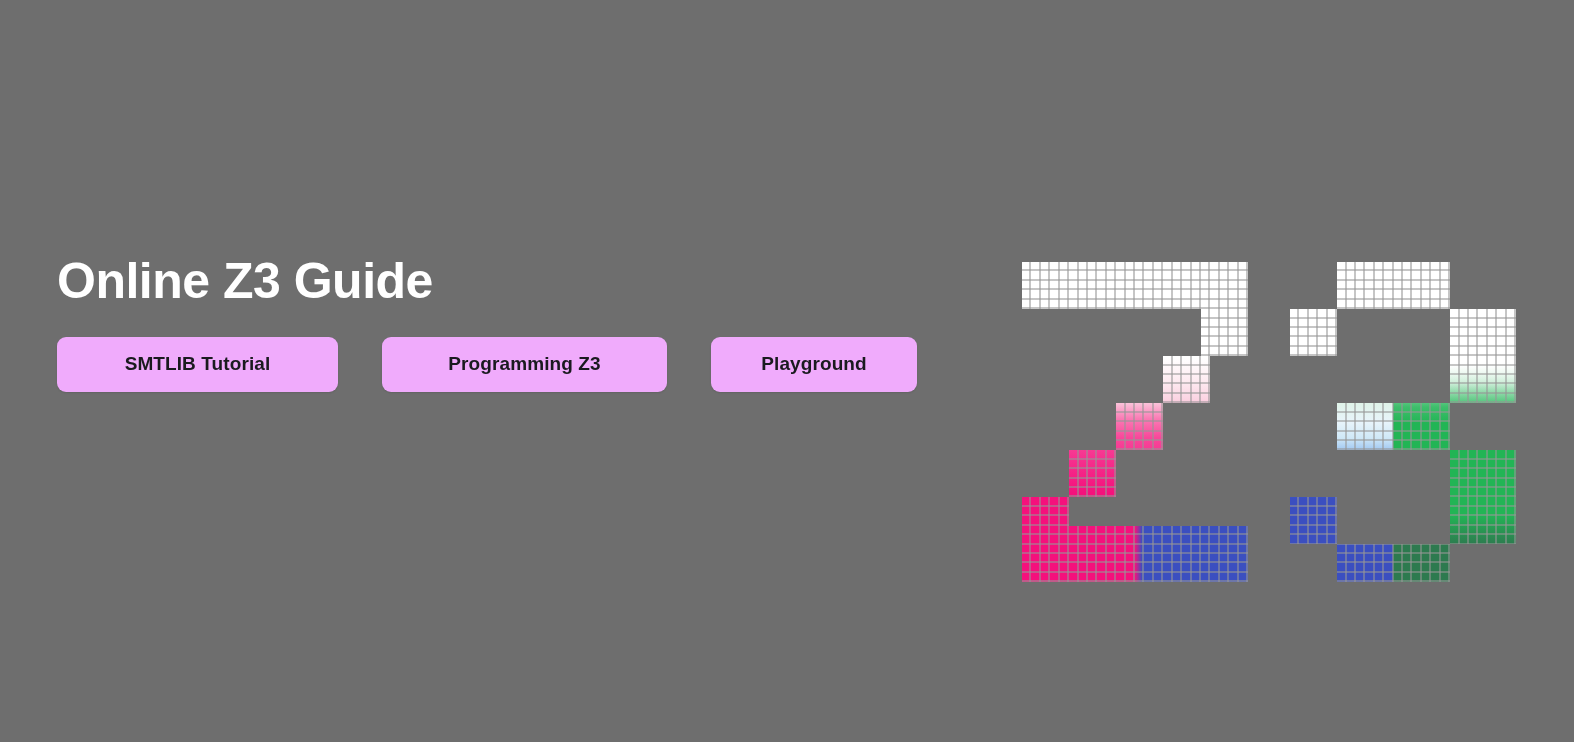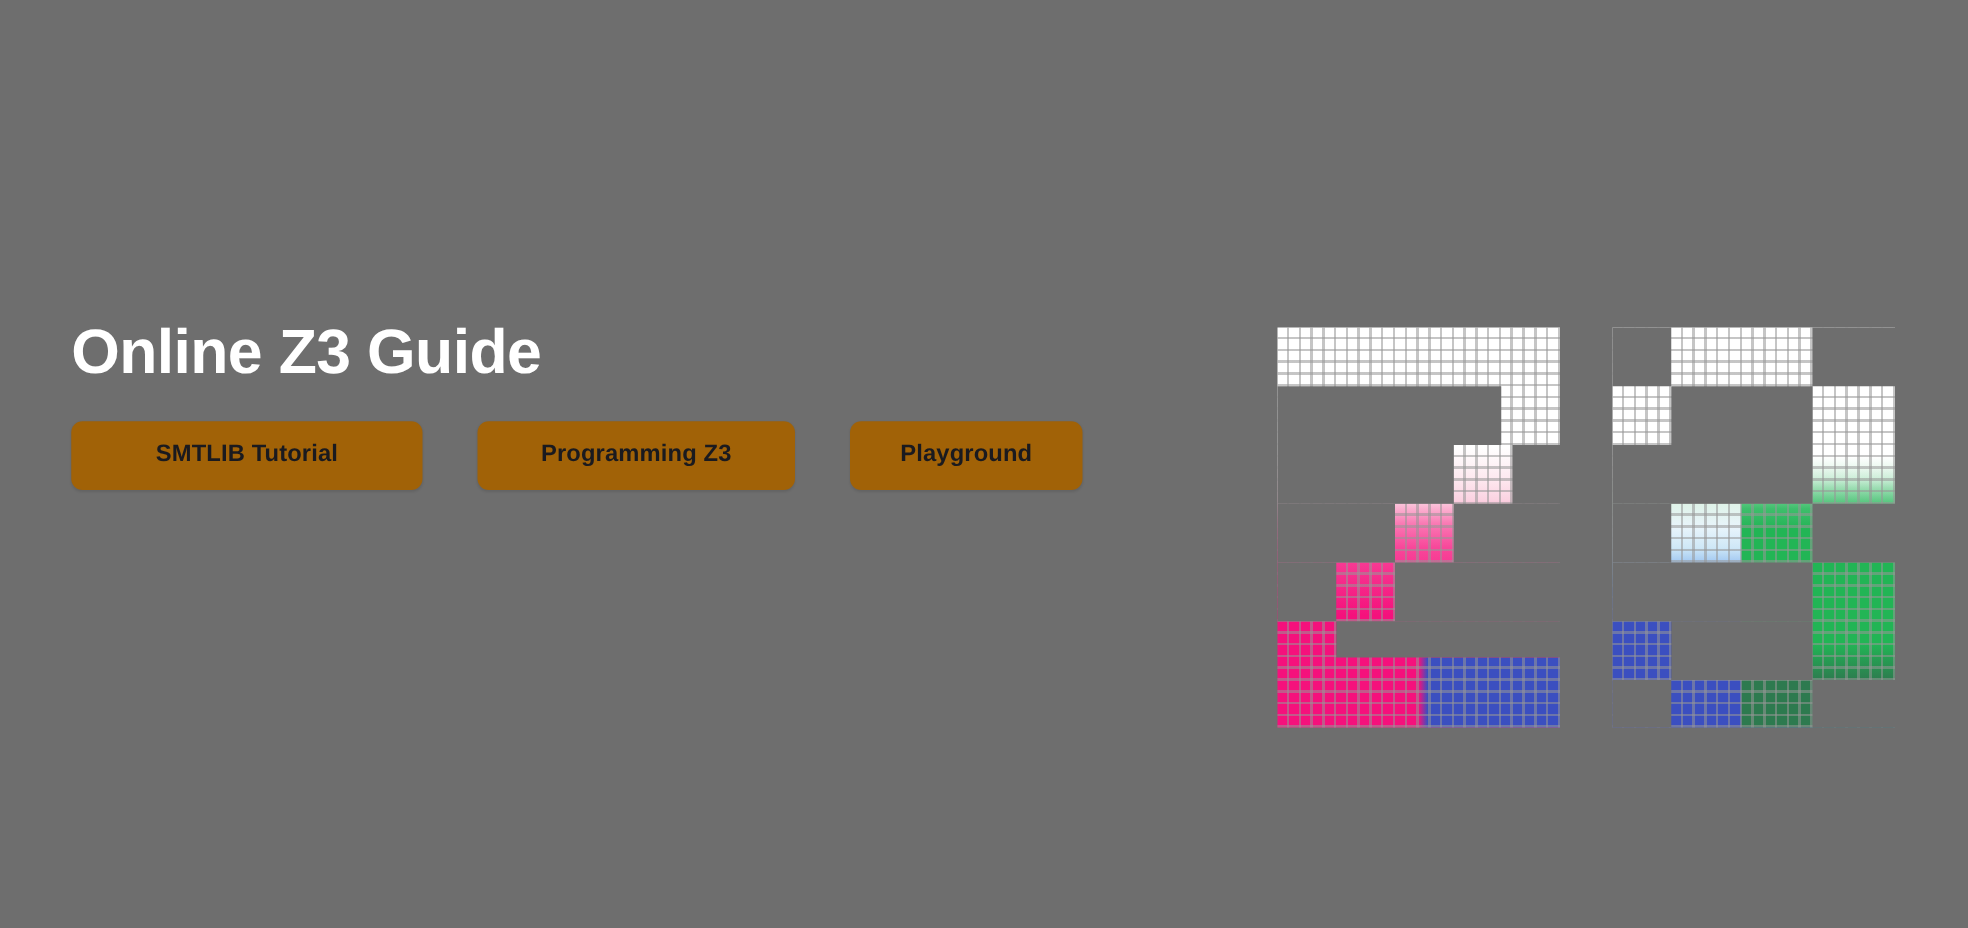--- a/index.html
+++ b/index.html
@@ -34,42 +34,42 @@
   }
 
   #button-row {
     margin-top: 29px;
     display: flex;
     align-items: flex-start;
     gap: 44px;
   }
 
   .nav-button {
-    background: #a16207;
+    background: #f0abfc;
     color: #1a1a1f;
     border: none;
     border-radius: 9px;
     padding: 0 24px;
     height: 55px;
     min-width: 0;
     font-size: 19px;
     font-weight: bold;
     font-family: "Liberation Sans", sans-serif;
     cursor: pointer;
     display: inline-flex;
     align-items: center;
     justify-content: center;
     box-shadow: 0 1px 2px rgba(0,0,0,0.10);
     white-space: nowrap;
     letter-spacing: 0.1px;
   }
 
   .nav-button.w1 { width: 281px; }
-  .nav-button.w2 { width: 254px; }
-  .nav-button.w3 { width: 186px; }
+  .nav-button.w2 { width: 285px; }
+  .nav-button.w3 { width: 206px; }
 
   
   #logo {
     position: absolute;
     left: 1022px;
     top: 262px;
     width: 494px;
     height: 320px;
   }
 

